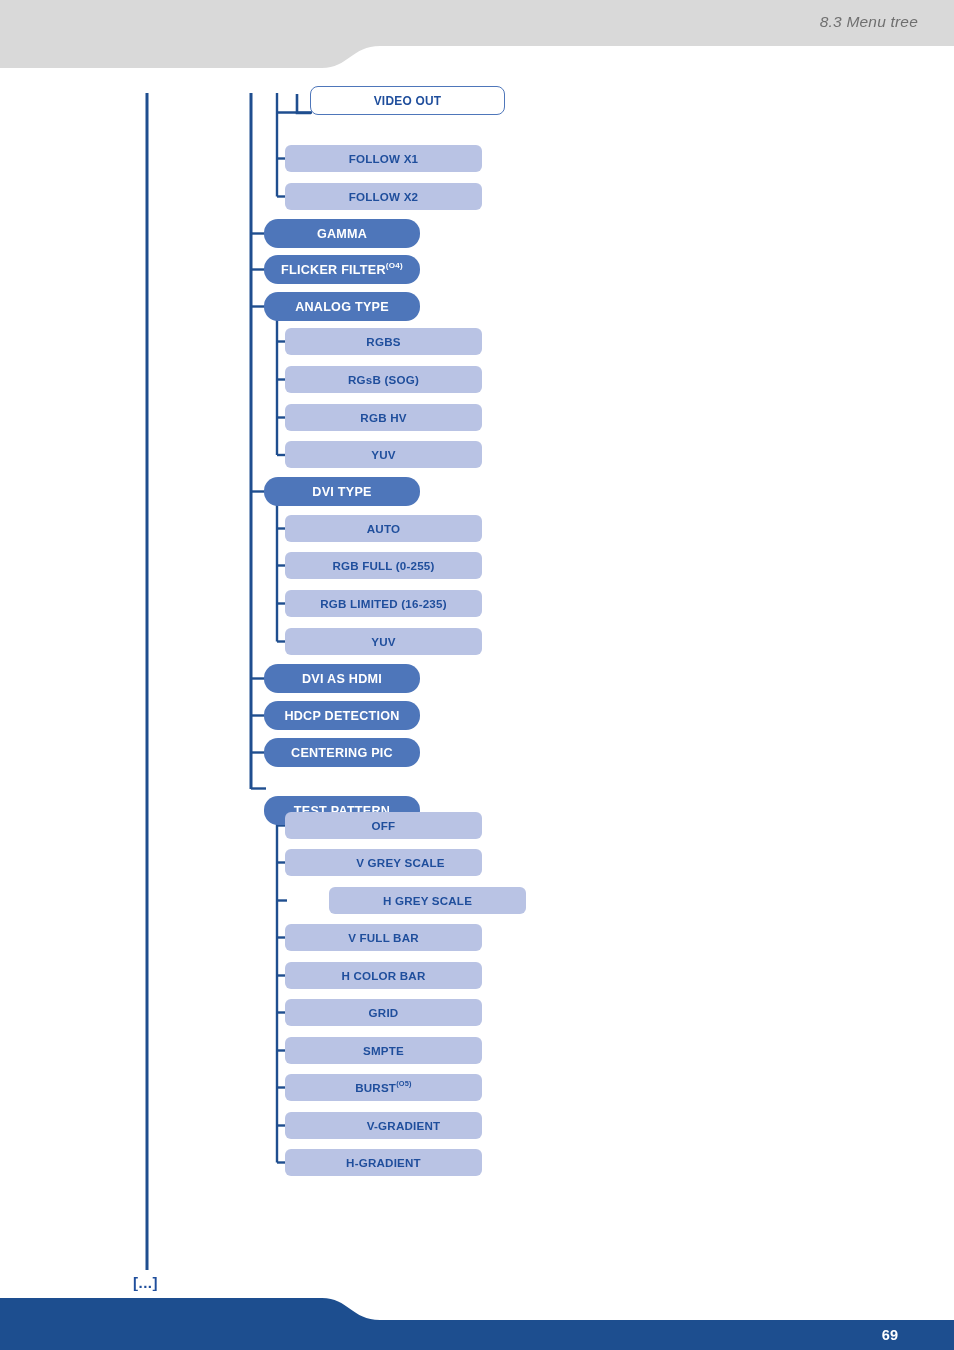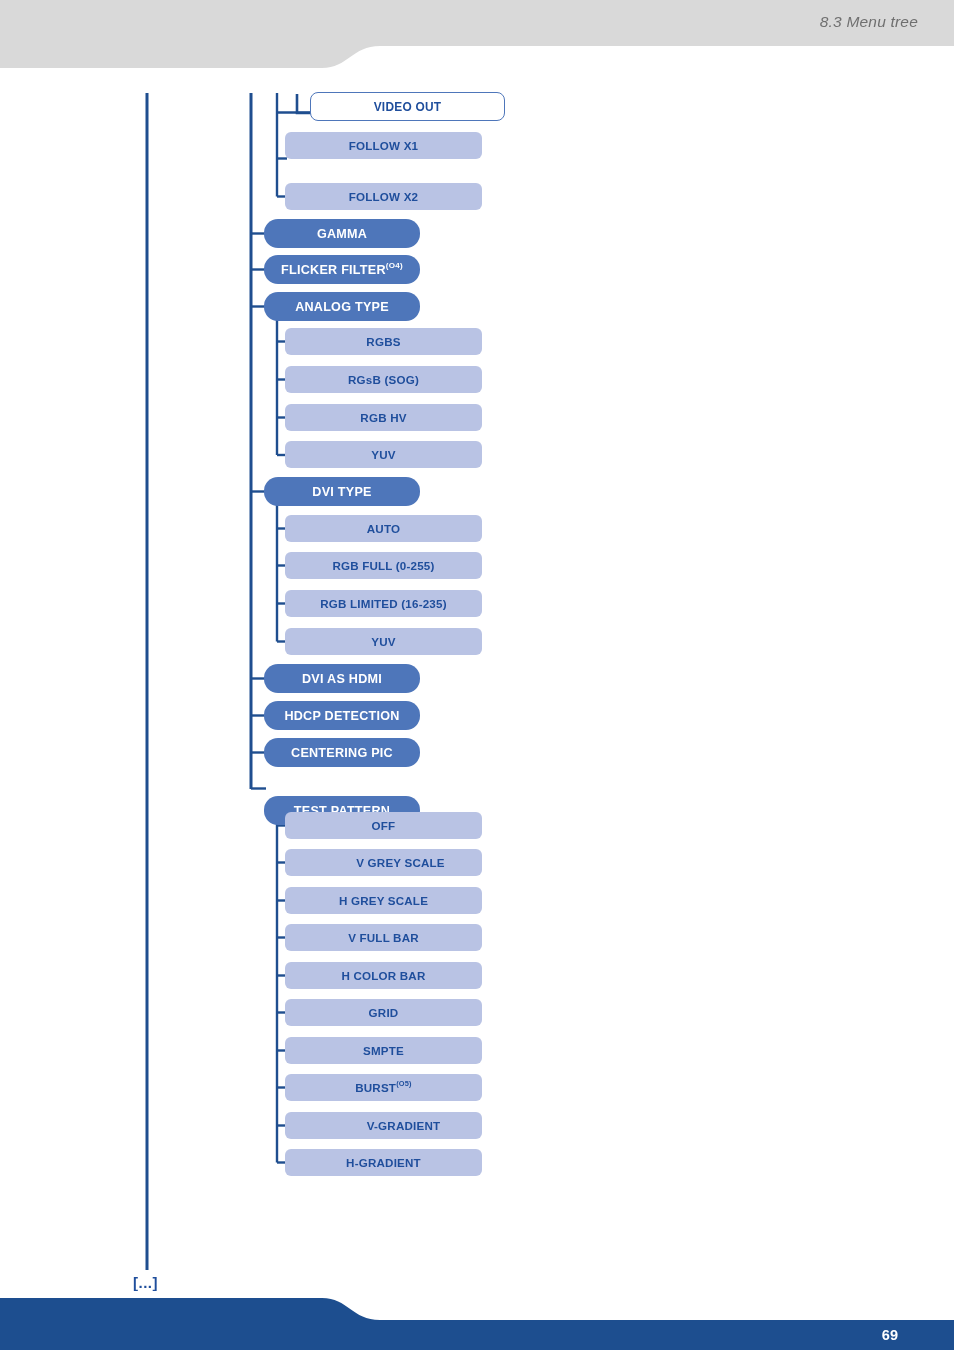--- a/index.html
+++ b/index.html
@@ -180,24 +180,24 @@
       <line x1="277" y1="1125.5" x2="287" y2="1125.5"></line>
       <line x1="277" y1="1162.5" x2="287" y2="1162.5"></line>
     </g>
 
     <g stroke="#1f4e8f" fill="none" stroke-width="2.6">
       <path d="M297,94 V113 H311"></path>
     </g>
   </svg>
 
   <div id="nodes-layer">
-      <div class="node outline" style="top: 92px;">
+      <div class="node outline" style="top: 86px;">
         <span>VIDEO OUT</span>
       </div>
-      <div class="node level2" style="top: 132px;">
+      <div class="node level2" style="top: 145px;">
         <span>FOLLOW X1</span>
       </div>
       <div class="node level2" style="top: 183px;">
         <span>FOLLOW X2</span>
       </div>
       <div class="node level1" style="top: 219px;">
         <span>GAMMA</span>
       </div>
       <div class="node level1" style="top: 255px;">
         <span>FLICKER FILTER</span>
@@ -244,21 +244,21 @@
       </div>
       <div class="node level1" style="top: 796px;">
         <span>TEST PATTERN</span>
       </div>
       <div class="node level2" style="top: 812px;">
         <span>OFF</span>
       </div>
       <div class="node level2" style="top: 849px; padding-left: 34px;">
         <span>V GREY SCALE</span>
       </div>
-      <div class="node level2" style="top: 887px;">
+      <div class="node level2" style="top: 887px; margin-left: 44px;">
         <span>H GREY SCALE</span>
       </div>
       <div class="node level2" style="top: 924px;">
         <span>V FULL BAR</span>
       </div>
       <div class="node level2" style="top: 962px;">
         <span>H COLOR BAR</span>
       </div>
       <div class="node level2" style="top: 999px;">
         <span>GRID</span>

